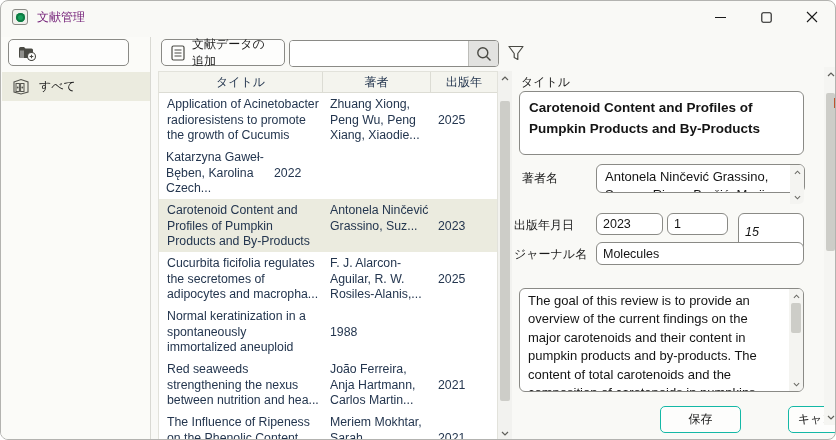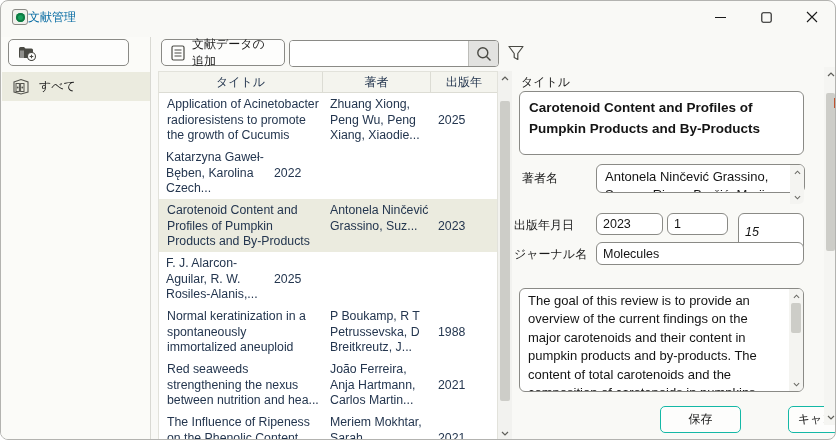--- a/index.html
+++ b/index.html
@@ -3,21 +3,21 @@
 <meta charset="utf-8">
 <style>
   html,body{margin:0;padding:0;background:#ffffff;font-family:"Liberation Sans","DejaVu Sans",sans-serif;}
   .window{position:relative;width:836px;height:440px;box-sizing:border-box;background:#f9f9f6;
           border:1px solid #b3b3b0;border-radius:8px;overflow:hidden;}
   
   .titlebar{position:absolute;left:0;top:0;width:100%;height:32px;display:flex;align-items:center;}
   .app-icon{width:16px;height:16px;margin-left:11px;border:1px solid #8a8a86;border-radius:3px;background:#f0f0ec;
             display:flex;align-items:center;justify-content:center;box-sizing:border-box;}
   .app-icon .dot{width:9px;height:9px;border-radius:50%;background:#17a05c;box-shadow:inset 0 0 0 2px #0e7a43;}
-  .win-title{margin-left:0;font-size:12px;color:#0369a1;}
+  .win-title{margin-left:9px;font-size:12px;color:#701a75;}
   .win-btns{margin-left:auto;display:flex;height:32px;}
   .win-btn{width:46px;height:32px;display:flex;align-items:center;justify-content:center;}
   
   .btn{position:absolute;display:inline-flex;align-items:center;gap:7px;background:#fdfdfc;border:1px solid #8a8a86;
        border-radius:5px;font-size:12px;color:#1a1a1a;padding:0 9px;box-sizing:border-box;height:27px;}
   
   .sidebar{position:absolute;left:0;top:36px;width:150px;height:404px;background:#fbfbf8;border-right:1px solid #d9d9d3;box-sizing:border-box;}
   .side-item{position:absolute;left:1px;top:35px;width:148px;height:29px;display:flex;align-items:center;gap:9px;
              background:#ebebdf;padding-left:10px;box-sizing:border-box;font-size:12px;color:#1a1a1a;}
   
@@ -157,26 +157,26 @@
         <div class="trow">
       <div class="c-auth">Katarzyna Gaweł-Bęben, Karolina Czech...</div>
       <div class="c-year">2022</div>
     </div>
         <div class="trow selected">
       <div class="c-title">Carotenoid Content and Profiles of Pumpkin Products and By-Products</div>
       <div class="c-auth">Antonela Ninčević Grassino, Suz...</div>
       <div class="c-year">2023</div>
     </div>
         <div class="trow">
+      <div class="c-title">Cucurbita ficifolia regulates the secretomes of adipocytes and macropha...</div>
       <div class="c-auth">F. J. Alarcon-Aguilar, R. W. Rosiles-Alanis,...</div>
       <div class="c-year">2025</div>
     </div>
         <div class="trow">
       <div class="c-title">Normal keratinization in a spontaneously immortalized aneuploid human keratino...</div>
-      <div class="c-auth">P Boukamp, R T Petrussevska, D Breitkreutz, J...</div>
       <div class="c-year">1988</div>
     </div>
         <div class="trow">
       <div class="c-title">Red seaweeds strengthening the nexus between nutrition and hea...</div>
       <div class="c-auth">João Ferreira, Anja Hartmann, Carlos Martin...</div>
       <div class="c-year">2021</div>
     </div>
         <div class="trow">
       <div class="c-title">The Influence of Ripeness on the Phenolic Content...</div>
       <div class="c-auth">Meriem Mokhtar, Sarah...</div>

